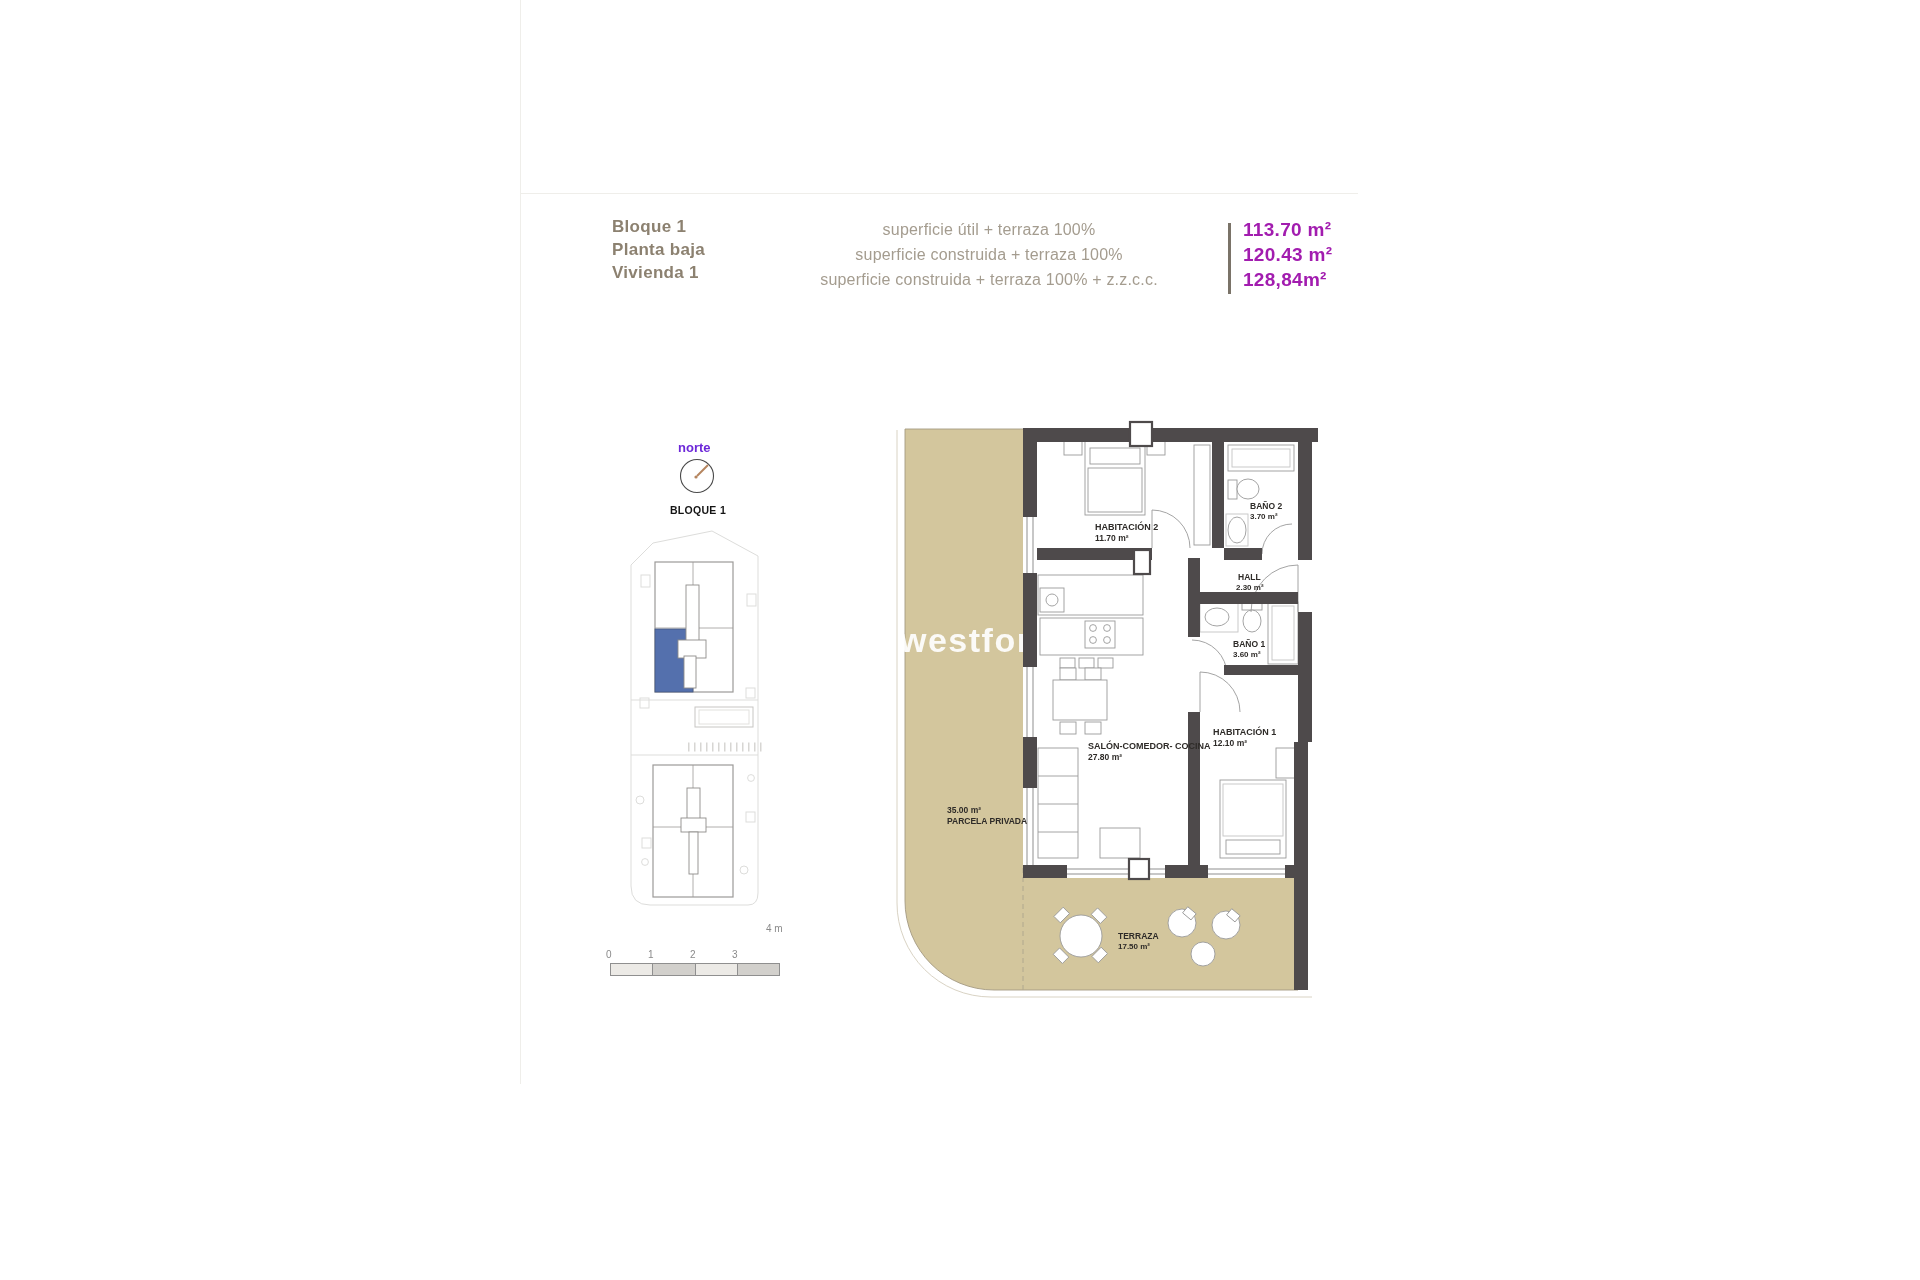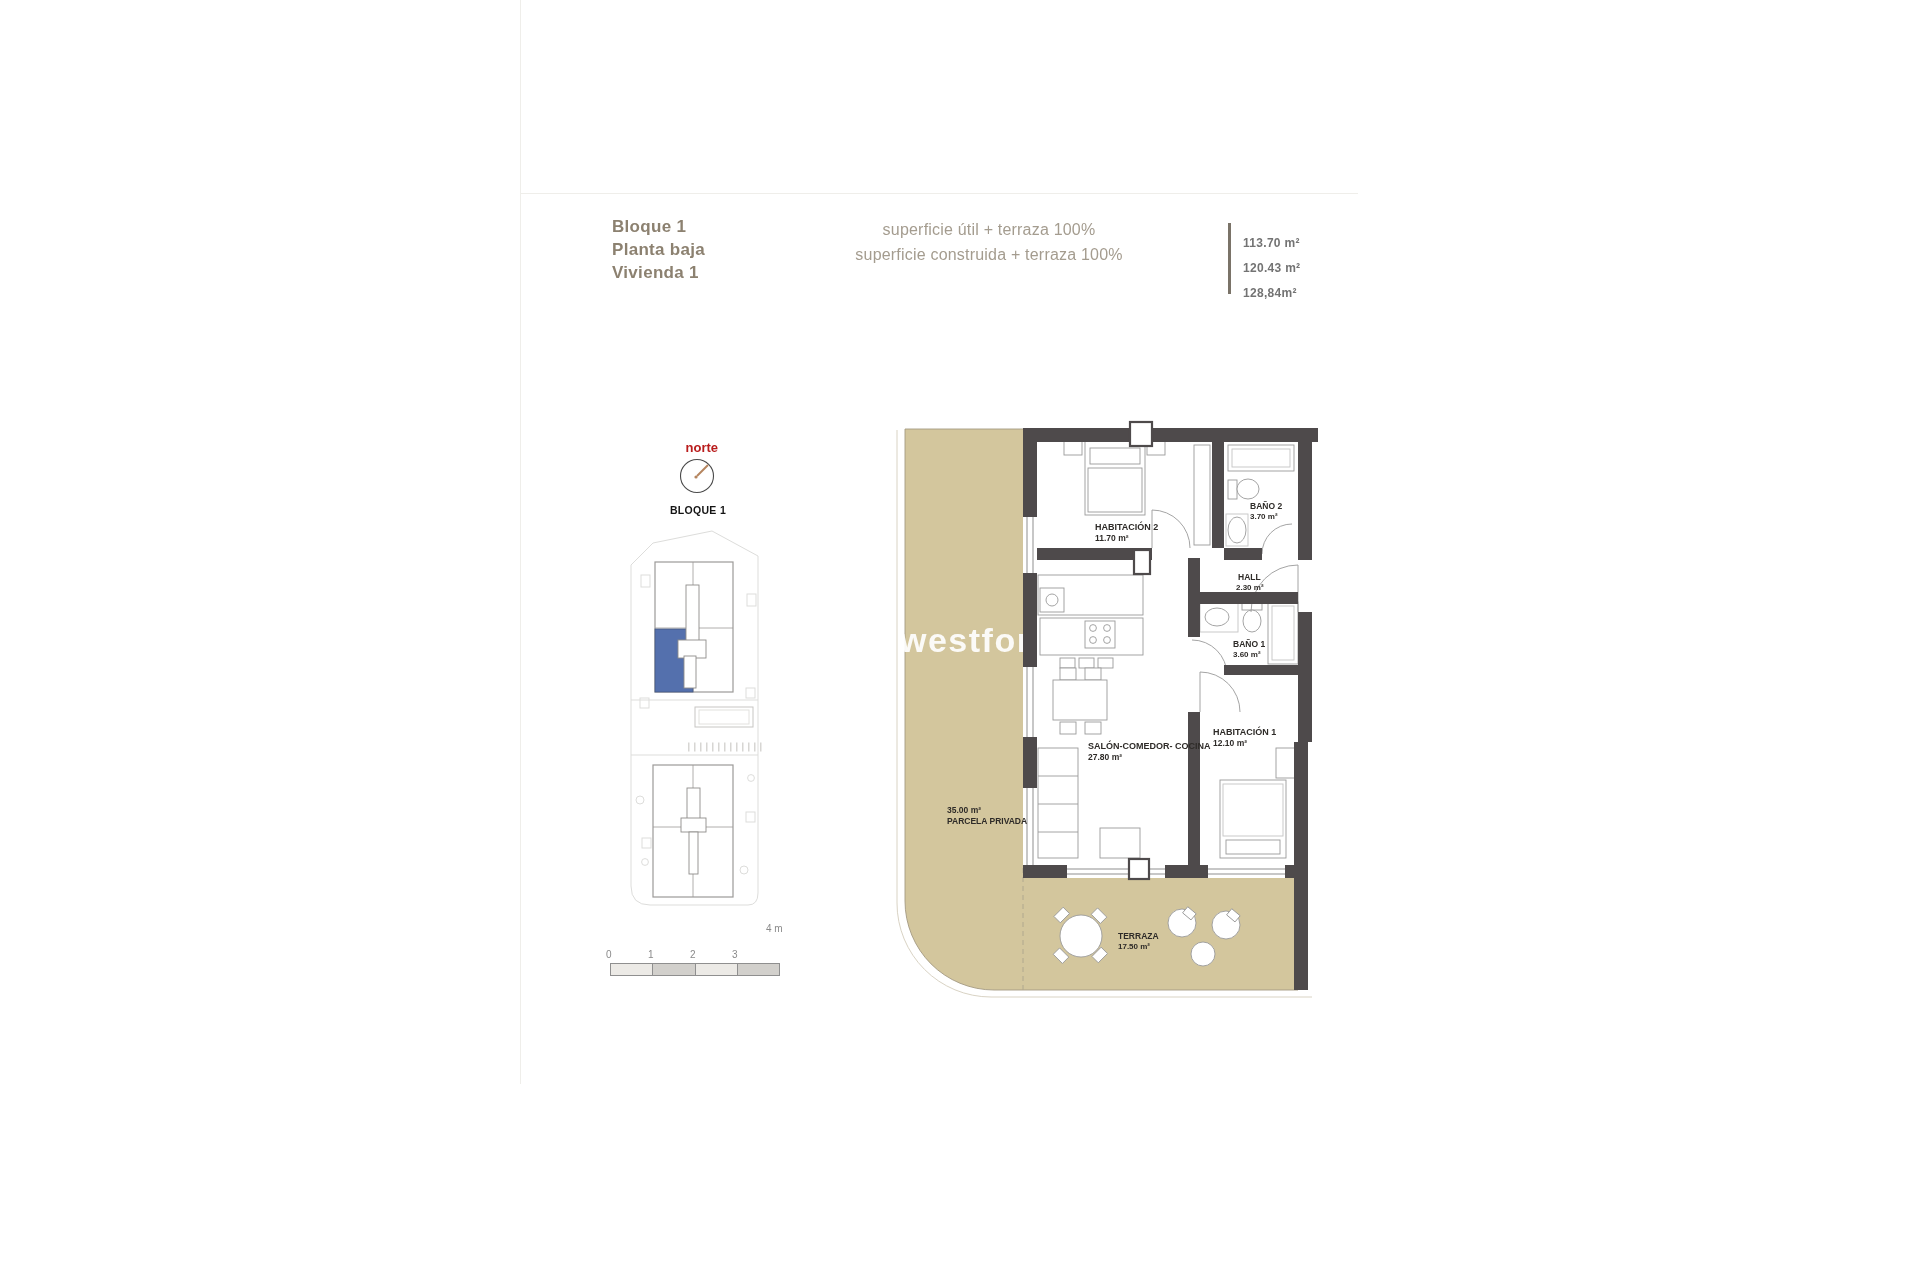--- a/index.html
+++ b/index.html
@@ -8,25 +8,25 @@
   .abs{position:absolute;}
   .vrule{left:520px;top:0;width:1px;height:1280px;background:#efeeea;}
   .hrule{left:520px;top:193px;width:838px;height:1px;background:#efeeea;}
 
   
   .hdr-left{left:612px;top:215px;font-size:17px;line-height:23px;font-weight:700;
             color:#8c8170;letter-spacing:.3px;}
   .hdr-labels{left:760px;top:217px;width:458px;text-align:center;font-size:16px;
               line-height:25px;color:#a49c8f;letter-spacing:.2px;}
   .hdr-divider{left:1228px;top:223px;width:3px;height:71px;background:#7a7368;}
-  .hdr-values{left:1243px;top:231px;font-size:12px;line-height:25px;font-weight:700;
-              color:#737373;letter-spacing:.3px;}
+  .hdr-values{left:1243px;top:217px;font-size:19px;line-height:25px;font-weight:700;
+              color:#a21caf;letter-spacing:.3px;}
 
   
-  .norte{left:678px;top:440px;width:40px;text-align:right;font-size:13px;font-weight:700;color:#b91c1c;}
+  .norte{left:678px;top:440px;width:40px;text-align:left;font-size:13px;font-weight:700;color:#6d28d9;}
   .bloque1{left:668px;top:504px;width:60px;text-align:center;font-size:10.5px;font-weight:700;color:#141414;letter-spacing:.3px;}
 
   
   .sb-label{position:absolute;font-size:10px;color:#8a8a8a;}
   .sb-bar{left:610px;top:963px;width:168px;height:11px;border:1px solid #8f8f8f;display:flex;}
   .sb-bar div{flex:1 1 0;}
   .sb-a{background:#eceae6;border-right:1px solid #8f8f8f;}
   .sb-b{background:#d2d0cc;border-right:1px solid #8f8f8f;}
   .sb-bar div:last-child{border-right:none;}
 </style>
@@ -40,20 +40,21 @@
 
   <div class="abs hdr-left">
     <div>Bloque 1</div>
     <div>Planta baja</div>
     <div>Vivienda 1</div>
   </div>
 
   <div class="abs hdr-labels">
     <div>superficie útil + terraza 100%</div>
     <div>superficie construida + terraza 100%</div>
+    <div>superficie construida + terraza 100% + z.z.c.c.</div>
   </div>
   <div class="abs hdr-divider"></div>
   <div class="abs hdr-values">
     <div>113.70 m²</div>
     <div>120.43 m²</div>
     <div>128,84m²</div>
   </div>
 
   <div class="abs norte">norte</div>
   <svg class="abs" style="left:676px;top:455px;" width="42" height="42" viewBox="0 0 42 42">

